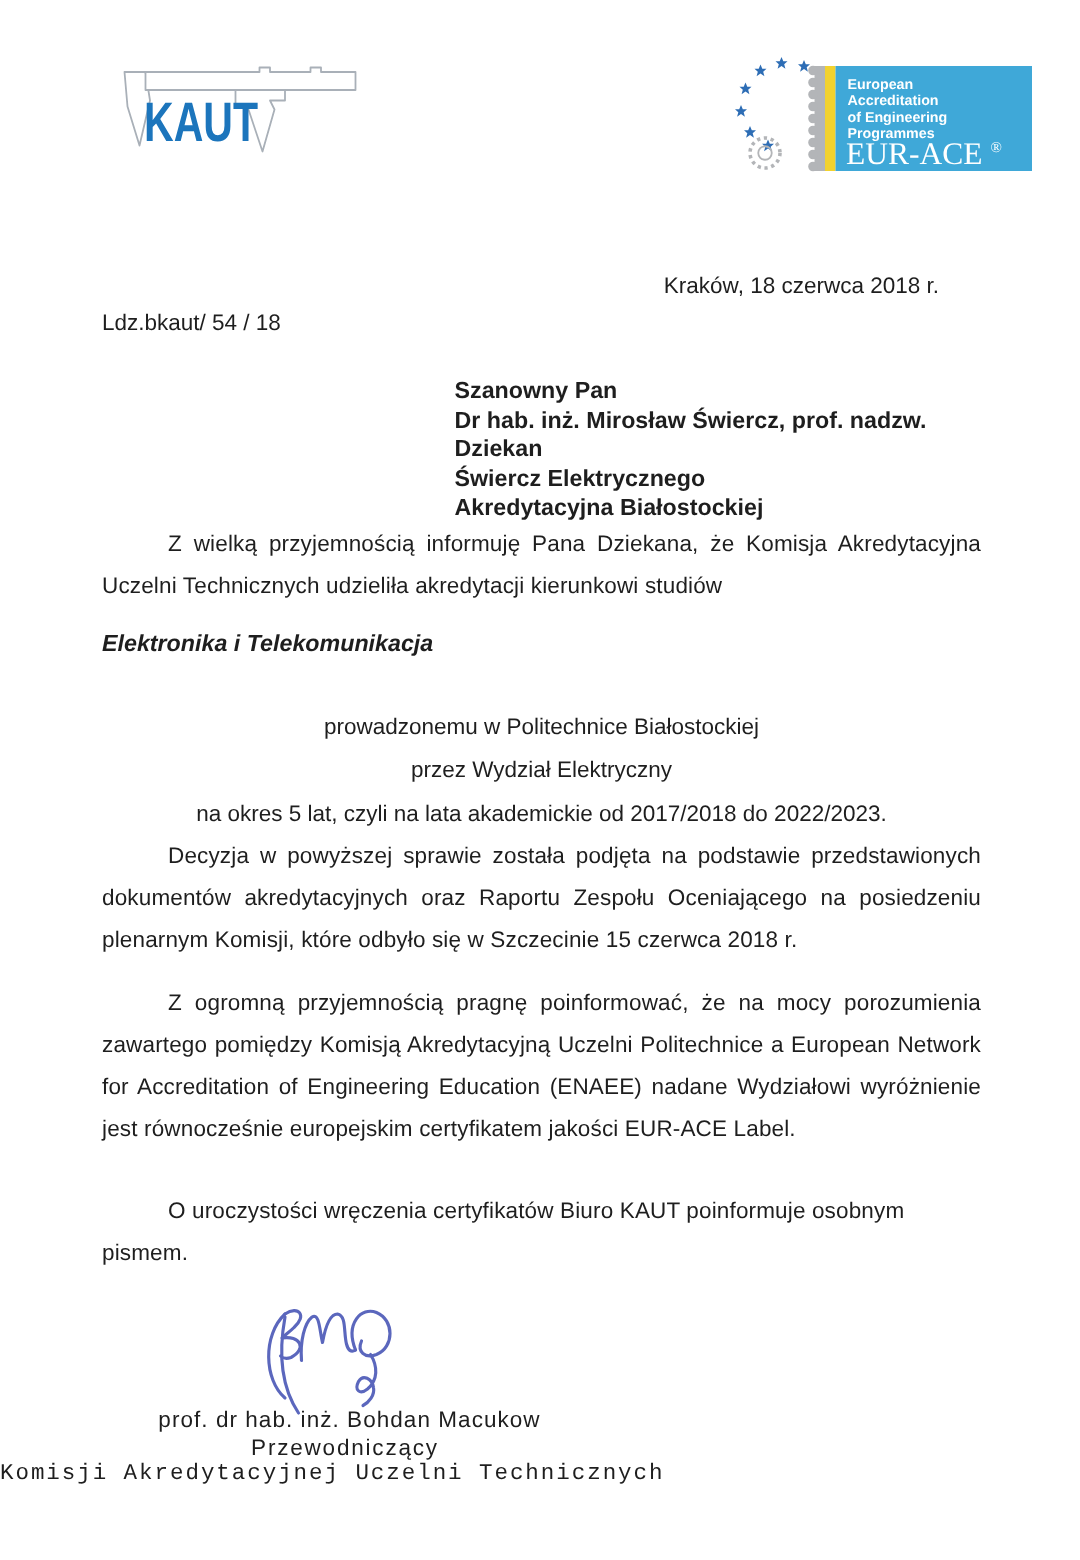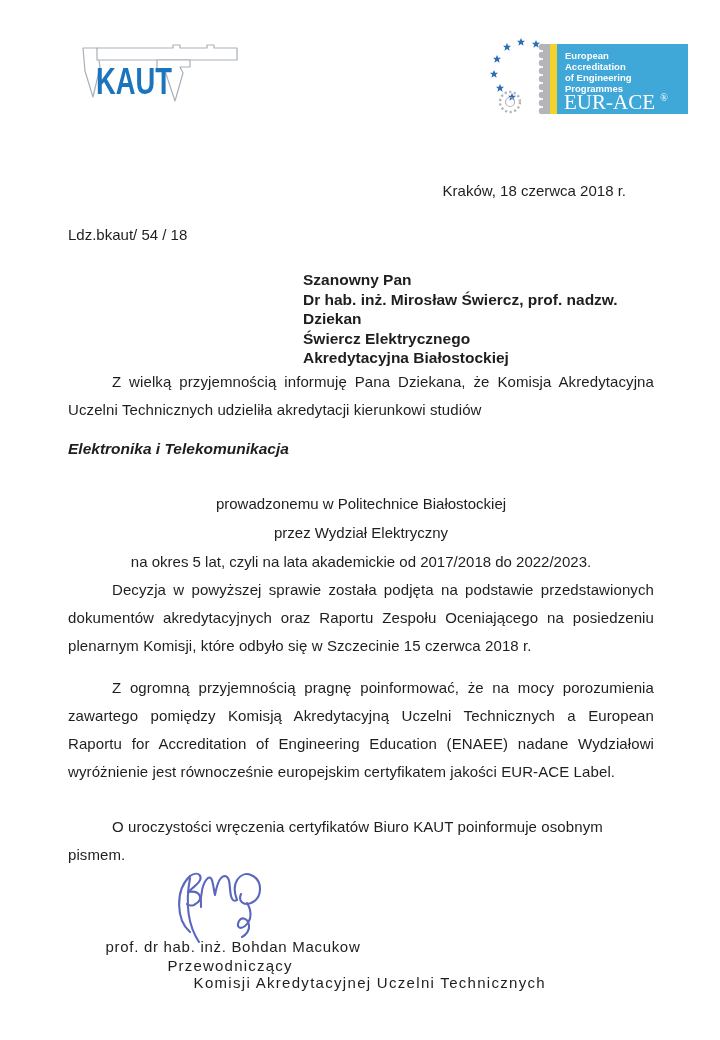--- a/index.html
+++ b/index.html
@@ -11,33 +11,33 @@
     box-sizing:border-box;
     padding:38px 66px 0 68px;
     font-family:"Liberation Sans", sans-serif;
     color:#1e1e1e;
     overflow:hidden;
   }
   .header{display:flex;justify-content:space-between;align-items:flex-start;height:82px;}
   .kaut-logo{margin-left:9px;margin-top:5px;}
   .eurace-logo{margin-right:-34px;}
   .date-line{margin-top:62px;text-align:right;padding-right:28px;font-size:15px;}
-  .reference{margin-top:27px;font-size:15px;}
+  .reference{margin-top:8px;font-size:15px;}
   .recipient{margin-top:27px;margin-left:235px;font-weight:bold;font-size:15.5px;line-height:19.5px;}
   .para{font-size:15px;line-height:28px;text-align:justify;text-indent:44px;margin:0;letter-spacing:0.1px;}
   .para1{}
   .course-title{margin-top:16px;text-align:left;font-weight:bold;font-style:italic;font-size:15.5px;}
   .center-block{margin-top:31px;text-align:center;font-size:15px;line-height:29px;}
   .para2{}
   .para3{margin-top:14px;}
   .para4{margin-top:27px;text-align:left;}
   .sig-scribble{position:absolute;left:166px;top:868px;}
   .sig-name{position:absolute;left:0;top:938px;width:466px;text-align:center;font-size:15px;letter-spacing:0.7px;}
   .sig-title{position:absolute;left:0;top:957px;width:460px;text-align:center;font-size:15px;letter-spacing:1.2px;}
-  .sig-org{position:absolute;left:0;top:974px;width:546px;text-align:right;font-size:15px;letter-spacing:1.3px;}
+  .sig-org{position:absolute;left:0;top:974px;width:546px;text-align:left;font-size:15px;letter-spacing:1.3px;font-family:Liberation Mono, monospace;}
   svg text{user-select:none;}
 </style>
 </head>
 <body>
 
 <div class="page">
 
   <div class="header">
 
     <svg class="kaut-logo" width="166" height="62" viewBox="0 0 166 62">
@@ -115,21 +115,21 @@
 
   <div class="course-title">Elektronika i Telekomunikacja</div>
 
   <div class="center-block">
     <div>prowadzonemu w Politechnice Białostockiej</div>
     <div>przez Wydział Elektryczny</div>
     <div>na okres 5 lat, czyli na lata akademickie od 2017/2018 do 2022/2023.</div>
   </div>
 
   <p class="para para2">Decyzja w powyższej sprawie została podjęta na podstawie przedstawionych dokumentów akredytacyjnych oraz Raportu Zespołu Oceniającego na posiedzeniu plenarnym Komisji, które odbyło się w Szczecinie 15 czerwca 2018 r.</p>
-  <p class="para para3">Z ogromną przyjemnością pragnę poinformować, że na mocy porozumienia zawartego pomiędzy Komisją Akredytacyjną Uczelni Technicznych a European Raportu for Accreditation of Engineering Education (ENAEE) nadane Wydziałowi wyróżnienie jest równocześnie europejskim certyfikatem jakości EUR-ACE Label.</p>
+  <p class="para para3">Z ogromną przyjemnością pragnę poinformować, że na mocy porozumienia zawartego pomiędzy Komisją Akredytacyjną Uczelni Politechnice a European Network for Accreditation of Engineering Education (ENAEE) nadane Wydziałowi wyróżnienie jest równocześnie europejskim certyfikatem jakości EUR-ACE Label.</p>
   <p class="para para4">O uroczystości wręczenia certyfikatów Biuro KAUT poinformuje osobnym pismem.</p>
 
   <svg class="sig-scribble" width="104" height="86" viewBox="0 0 104 86">
     <g fill="none" stroke="#5b67bd" stroke-width="2.1" stroke-linecap="round" stroke-linejoin="round">
       <path d="M24,64 C10,52 9,22 24,8"></path>
       <path d="M24,8 C33,2 39,9 30,17 C27,20 24,22 22,24 C34,22 39,31 28,37 C25,38 23,38 21,36"></path>
       <path d="M24,10 C20,32 21,56 33,74"></path>
       <path d="M35,39 C34,26 37,14 42,10 C47,7 47,19 49,27 C51,16 54,8 59,8 C65,9 63,20 65,28 C66,32 68,34 71,32"></path>
       <path d="M71,32 C64,14 75,3 85,7 C97,12 97,30 85,35 C77,38 72,33 75,26"></path>
       <path d="M81,35 C86,43 86,52 79,58 C74,62 70,59 73,53 C76,48 82,51 83,57 C84,62 80,67 76,69"></path>

